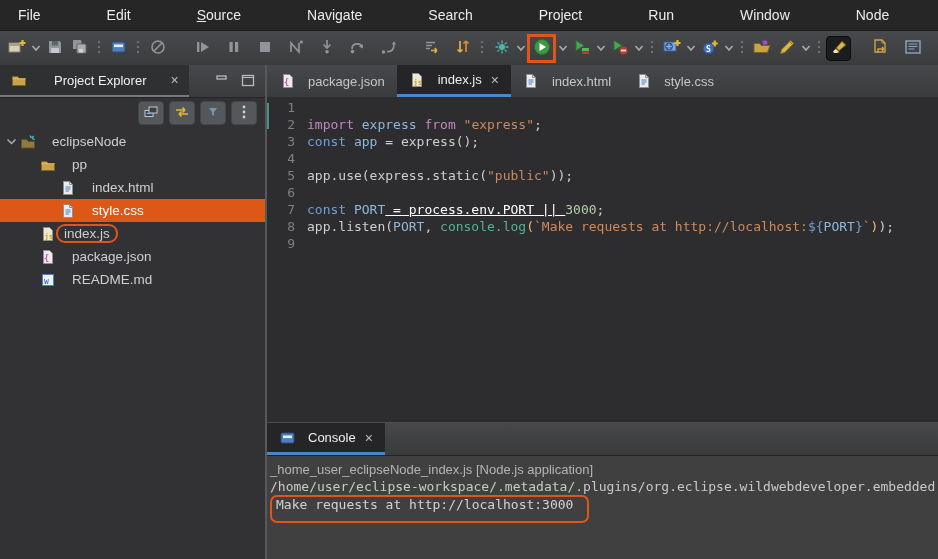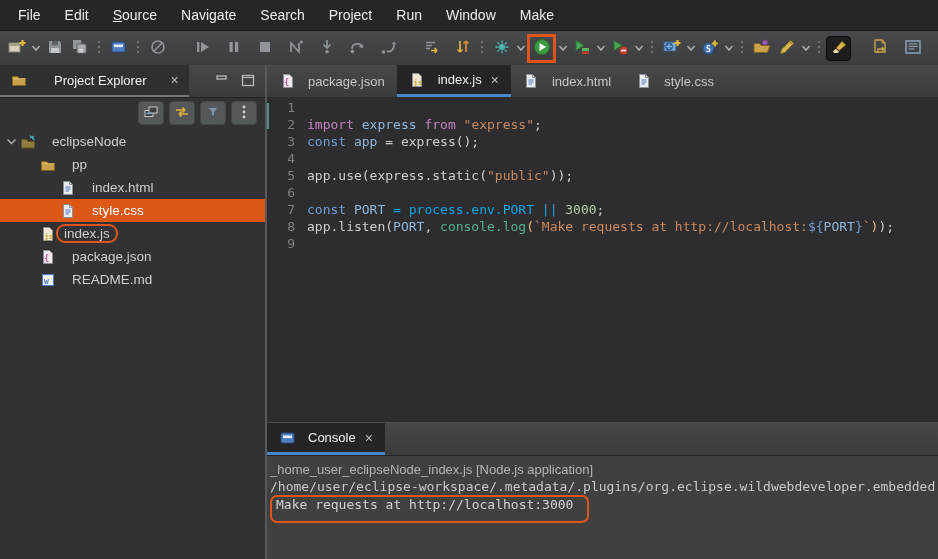--- a/index.html
+++ b/index.html
@@ -1,20 +1,20 @@
 <!DOCTYPE html>
 <html><head>
 <meta charset="utf-8">
 <style>
   html,body{margin:0;padding:0;background:#1e1e1e;}
   .window{position:relative;width:938px;height:559px;background:#2b2b2b;overflow:hidden;
     font-family:"Liberation Sans",sans-serif;color:#d6d6d6;-webkit-font-smoothing:antialiased;}
   
   .menubar{height:30px;background:#262626;display:flex;align-items:center;padding-left:6px;
-    font-size:14px;color:#ececec;border-bottom:1px solid #1c1c1c;}
+    font-size:14px;color:#ececec;border-bottom:1px solid #1c1c1c;gap:42px;}
   .menu-item{padding:5px 12px;cursor:default;}
   .menu-item u{text-decoration:underline;}
   
   .toolbar{height:34px;background:linear-gradient(#47494c,#3a3c3e);border-bottom:1px solid #272727;
     display:flex;align-items:center;padding:0 4px;}
   .tbtn{width:25px;height:25px;display:flex;align-items:center;justify-content:center;
     background:transparent;border:none;padding:0;flex:0 0 auto;}
   .tbtn.annotated{border:3px solid #e0561a;width:29px;height:29px;}
   .tbtn.active-tool{background:#1d1d1d;border:1px solid #0c0c0c;border-radius:4px;}
   .chev{width:13px;height:25px;display:flex;align-items:center;justify-content:center;flex:0 0 auto;}
@@ -68,21 +68,21 @@
 
   <div class="menubar">
       <div class="menu-item">File</div>
       <div class="menu-item">Edit</div>
       <div class="menu-item"><u>S</u>ource</div>
       <div class="menu-item">Navigate</div>
       <div class="menu-item">Search</div>
       <div class="menu-item">Project</div>
       <div class="menu-item">Run</div>
       <div class="menu-item">Window</div>
-      <div class="menu-item">Make</div>
+      <div class="menu-item">Node</div>
     </div>
 
   <div class="toolbar">
       <button class="tbtn">
         <span><svg width="20" height="20" viewBox="0 0 20 20" xmlns="http://www.w3.org/2000/svg">
             <rect x="2" y="6" width="11" height="9" fill="#d6d2ba" stroke="#84826e"></rect>
             <rect x="2" y="6" width="11" height="3" fill="#a5a289"></rect>
             <path d="M15.5 3v6M12.5 6h6" stroke="#e3b93c" stroke-width="2.2"></path>
           </svg></span>
       </button>
@@ -486,21 +486,21 @@
         </div>
       </div>
     <div class="code" id="ed-code">
       <div class="range-ind"></div>
     <div class="cline"><span class="ln">1</span><span></span></div>
         <div class="cline"><span class="ln">2</span><span><span style="color: rgb(197, 134, 192);">import</span><span style="color: rgb(207, 207, 207);"> </span><span style="color: rgb(143, 184, 221);">express</span><span style="color: rgb(207, 207, 207);"> </span><span style="color: rgb(197, 134, 192);">from</span><span style="color: rgb(207, 207, 207);"> </span><span style="color: rgb(204, 138, 94);">"express"</span><span style="color: rgb(207, 207, 207);">;</span></span></div>
         <div class="cline"><span class="ln">3</span><span><span style="color: rgb(111, 159, 214);">const</span><span style="color: rgb(207, 207, 207);"> </span><span style="color: rgb(143, 184, 221);">app</span><span style="color: rgb(207, 207, 207);"> = express();</span></span></div>
         <div class="cline"><span class="ln">4</span><span></span></div>
         <div class="cline"><span class="ln">5</span><span><span style="color: rgb(207, 207, 207);">app.use(express.static(</span><span style="color: rgb(204, 138, 94);">"public"</span><span style="color: rgb(207, 207, 207);">));</span></span></div>
         <div class="cline"><span class="ln">6</span><span></span></div>
-        <div class="cline"><span class="ln">7</span><span><span style="color: rgb(111, 159, 214);">const</span><span style="color: rgb(207, 207, 207);"> </span><span style="color: rgb(143, 184, 221);">PORT</span><span style="color: #0ea5e9;"> = process.env.PORT || </span><span style="color: rgb(181, 206, 168);">3000</span><span style="color: rgb(207, 207, 207);">;</span></span></div>
+        <div class="cline"><span class="ln">7</span><span><span style="color: rgb(111, 159, 214);">const</span><span style="color: rgb(207, 207, 207);"> </span><span style="color: rgb(143, 184, 221);">PORT</span><span style="color: #ffffff; text-decoration: underline;"> = process.env.PORT || </span><span style="color: rgb(181, 206, 168);">3000</span><span style="color: rgb(207, 207, 207);">;</span></span></div>
         <div class="cline"><span class="ln">8</span><span><span style="color: rgb(207, 207, 207);">app.listen(</span><span style="color: rgb(143, 184, 221);">PORT</span><span style="color: rgb(207, 207, 207);">, </span><span style="color: rgb(83, 178, 151);">console.log</span><span style="color: rgb(229, 192, 123);">(</span><span style="color: rgb(204, 138, 94);">`Make requests at http://localhost:</span><span style="color: rgb(111, 159, 214);">${</span><span style="color: rgb(143, 184, 221);">PORT</span><span style="color: rgb(111, 159, 214);">}</span><span style="color: rgb(204, 138, 94);">`</span><span style="color: rgb(229, 192, 123);">)</span><span style="color: rgb(207, 207, 207);">);</span></span></div>
         <div class="cline"><span class="ln">9</span><span></span></div>
       </div>
     <div class="consolewrap">
       <div class="tabbar">
         <div class="etab active">
           <span class="ticon" id="con-icon">
               <svg width="16" height="16" viewBox="2 2 16 16" xmlns="http://www.w3.org/2000/svg">
                 <rect x="3" y="5" width="13" height="10" rx="1.5" fill="#4d7ec2" stroke="#2c4a7a"></rect>
                 <rect x="5" y="7.5" width="9" height="2.6" fill="#e8eef5"></rect>

